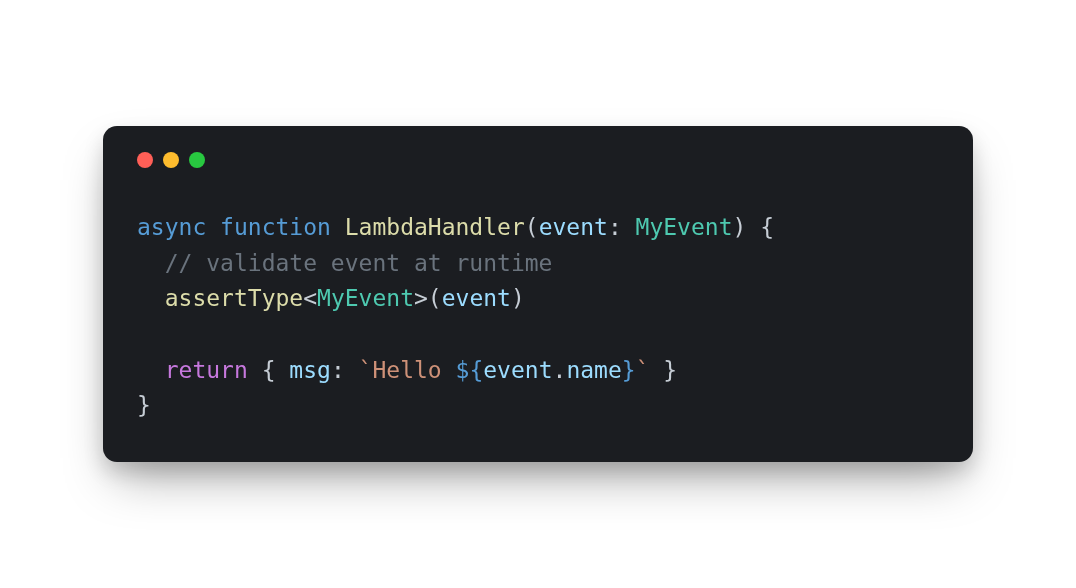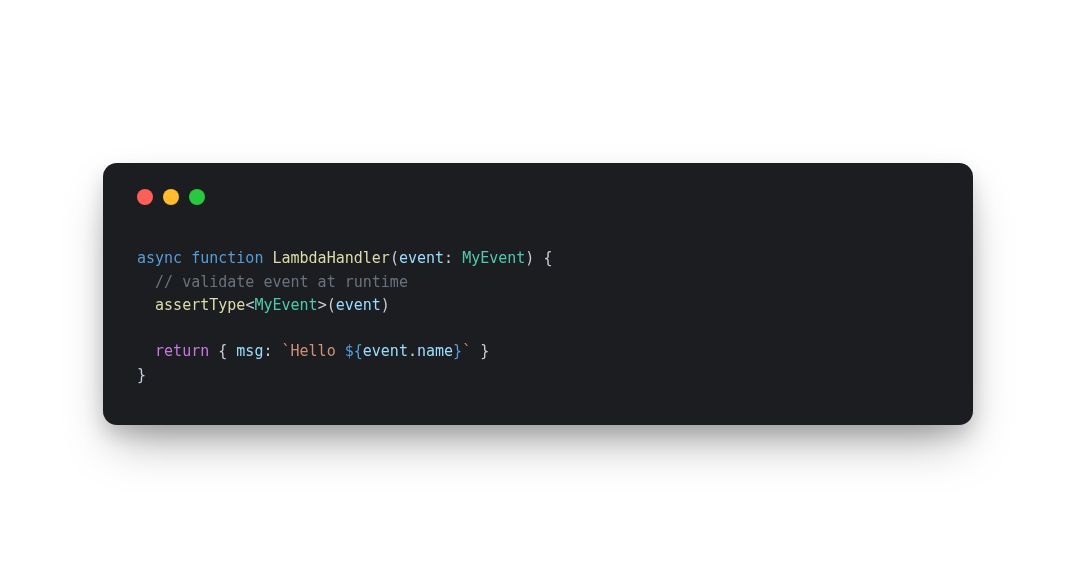--- a/index.html
+++ b/index.html
@@ -26,21 +26,21 @@
   }
   .traffic-dot {
     width: 16px;
     height: 16px;
     border-radius: 50%;
   }
   .dot-red { background: #ff5f57; }
   .dot-yellow { background: #febc2e; }
   .dot-green { background: #28c840; }
   .code {
-    font-size: 15px;
+    font-size: 23px;
     line-height: 1.55;
     white-space: pre;
     color: #c6cdd5;
     font-weight: 400;
   }
   .tok-keyword { color: #569cd6; }
   .tok-funcname { color: #dcdcaa; }
   .tok-param { color: #9cdcfe; }
   .tok-type { color: #4ec9b0; }
   .tok-punc { color: #c6cdd5; }

